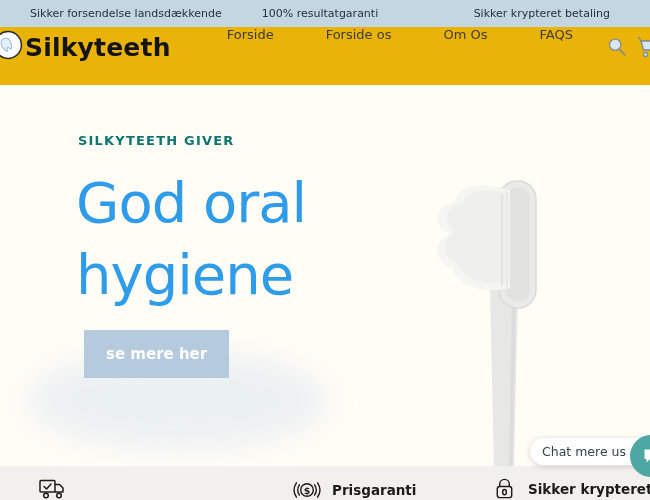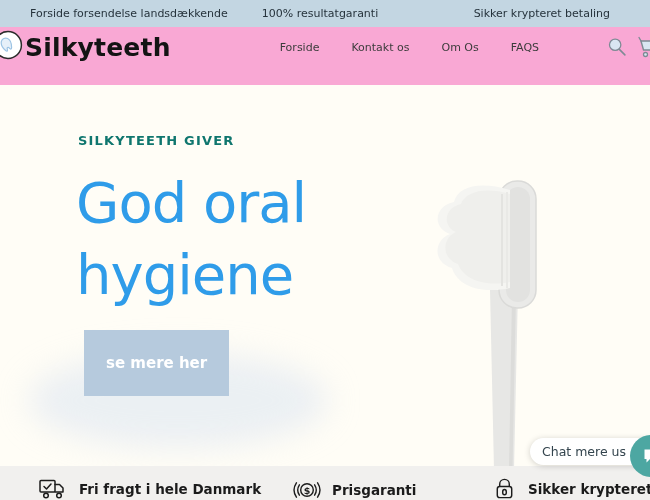--- a/index.html
+++ b/index.html
@@ -15,26 +15,26 @@
     height:27px; background:#c3d6e2;
     display:grid; grid-template-columns:1fr auto 1fr;
     align-items:center; padding:0 40px 0 30px;
     font-size:11px; color:#26333c;
   }
   .topbar .t-center { text-align:center; }
   .topbar .t-right  { text-align:right; }
 
   
   .header {
-    height:58px; background:#f9a8d4;
-    display:flex; align-items:center; padding-bottom:18px;
+    height:58px; background:#eab308;
+    display:flex; padding-bottom:18px;
   }
   .logo { display:flex; align-items:center; margin-left:-7px; gap:2px; text-decoration:none; cursor:pointer; }
   .logo-text { font-size:25px; font-weight:600; color:#141414; letter-spacing:0.2px; }
-  .nav { display:flex; gap:32px; margin-left:109px; font-size:11px; color:#3c3c3c; }
+  .nav { display:flex; gap:52px; margin-left:56px; font-size:13px; color:#3c3c3c; }
   .nav span { cursor:pointer; white-space:nowrap; }
   .header-icons { margin-left:auto; display:flex; align-items:center; gap:9px; margin-right:-13px; }
   .header-icons svg { display:block; cursor:pointer; }
 
   
   .hero {
     position:absolute; top:85px; left:0; width:650px; height:381px;
     background:#fffdf6; overflow:hidden;
   }
   .eyebrow {
@@ -44,21 +44,21 @@
   }
   .heading {
     position:absolute; left:76px; top:82px; width:355px;
     font-size:56px; line-height:1.28; font-weight:normal;
     letter-spacing:-1px; color:#2f9ce9;
   }
   .cta {
     position:absolute; left:84px; top:245px;
     background:#b6cadd; color:#ffffff;
     font-family:inherit; font-size:15px; font-weight:bold;
-    padding:24px 22px; border:none; cursor:pointer;
+    padding:15px 22px; border:none; cursor:pointer;
   }
   .blob {
     position:absolute; left:28px; top:268px; width:300px; height:95px;
     background:rgba(203,217,238,0.38); border-radius:50%;
     filter:blur(16px);
   }
   .toothbrush { position:absolute; left:428px; top:85px; }
 
   
   .chat-pill {
@@ -85,38 +85,38 @@
     display:flex; align-items:center; gap:11px;
     font-size:13.5px; font-weight:bold; color:#1b1b1b; white-space:nowrap;
   }
   .f1 { left:38px; } .f2 { left:293px; } .f3 { left:492px; }
   .feature svg { display:block; flex:none; }
 </style>
 </head>
 <body>
 
 <div class="topbar">
-  <span class="t-left">Forside forsendelse landsdækkende</span>
+  <span class="t-left">Sikker forsendelse landsdækkende</span>
   <span class="t-center">100% resultatgaranti</span>
   <span class="t-right">Sikker krypteret betaling</span>
 </div>
 
 <div class="header">
   <a class="logo">
     <span>
       <svg width="30" height="30" viewBox="0 0 30 30">
         <circle cx="15" cy="15" r="13.4" fill="#ffffff" stroke="#2b2b2b" stroke-width="1.5"></circle>
         <path d="M10.5 9 C8.5 11.5 9 15.5 10.5 19 C11.3 20.8 12.4 20.4 12.6 18.4 C12.8 16.8 14.4 16.6 14.8 18.2 C15.3 20.2 16.4 20.6 17.2 18.8 C18.8 15.4 19.3 11.4 17.4 9 C15.5 6.8 12.3 6.8 10.5 9 Z" fill="#e6f0f9" stroke="#9cc3e4" stroke-width="1.2" transform="rotate(-25 15 15)"></path>
       </svg>
     </span>
     <span class="logo-text">Silkyteeth</span>
   </a>
   <div class="nav">
     <span>Forside</span>
-    <span>Kontakt os</span>
+    <span>Forside os</span>
     <span>Om Os</span>
     <span>FAQS</span>
   </div>
   <div class="header-icons">
     <svg width="22" height="22" viewBox="0 0 24 24">
       <circle cx="10" cy="9.5" r="6.2" fill="#d9e6f2" stroke="#7e8a94" stroke-width="1.4"></circle>
       <line x1="14.6" y1="14.6" x2="20.6" y2="20.6" stroke="#7e8a94" stroke-width="1.7" stroke-linecap="round"></line>
     </svg>
     <svg width="26" height="24" viewBox="0 0 26 24">
       <path d="M4 6 H22 L19.5 15 H6.5 Z" fill="#d9e6f2" stroke="#7e8a94" stroke-width="1.4" stroke-linejoin="round"></path>
@@ -160,21 +160,20 @@
 
 <div class="features">
   <div class="feature f1">
     <svg width="30" height="26" viewBox="0 0 30 26" fill="none" stroke="#1c1c1c" stroke-width="1.5" stroke-linecap="round" stroke-linejoin="round">
       <rect x="2" y="4.5" width="15" height="11.5" rx="1"></rect>
       <polyline points="6,10.5 8.5,13 13,8"></polyline>
       <path d="M17 8.5 H21.5 L25 12 V16 H17"></path>
       <circle cx="8" cy="19.5" r="2.3"></circle>
       <circle cx="21" cy="19.5" r="2.3"></circle>
     </svg>
-    <span>Fri fragt i hele Danmark</span>
   </div>
   <div class="feature f2">
     <svg width="28" height="28" viewBox="0 0 28 28" fill="none" stroke="#1c1c1c" stroke-width="1.4" stroke-linecap="round">
       <circle cx="14" cy="14" r="6.3"></circle>
       <text x="14" y="17.6" text-anchor="middle" font-size="9.5" font-weight="bold" fill="#1c1c1c" stroke="none" font-family="DejaVu Sans, sans-serif">$</text>
       <path d="M6.4 8.8 A9.5 9.5 0 0 0 6.4 19.2"></path>
       <path d="M3.4 6.8 A13 13 0 0 0 3.4 21.2"></path>
       <path d="M21.6 8.8 A9.5 9.5 0 0 1 21.6 19.2"></path>
       <path d="M24.6 6.8 A13 13 0 0 1 24.6 21.2"></path>
     </svg>

